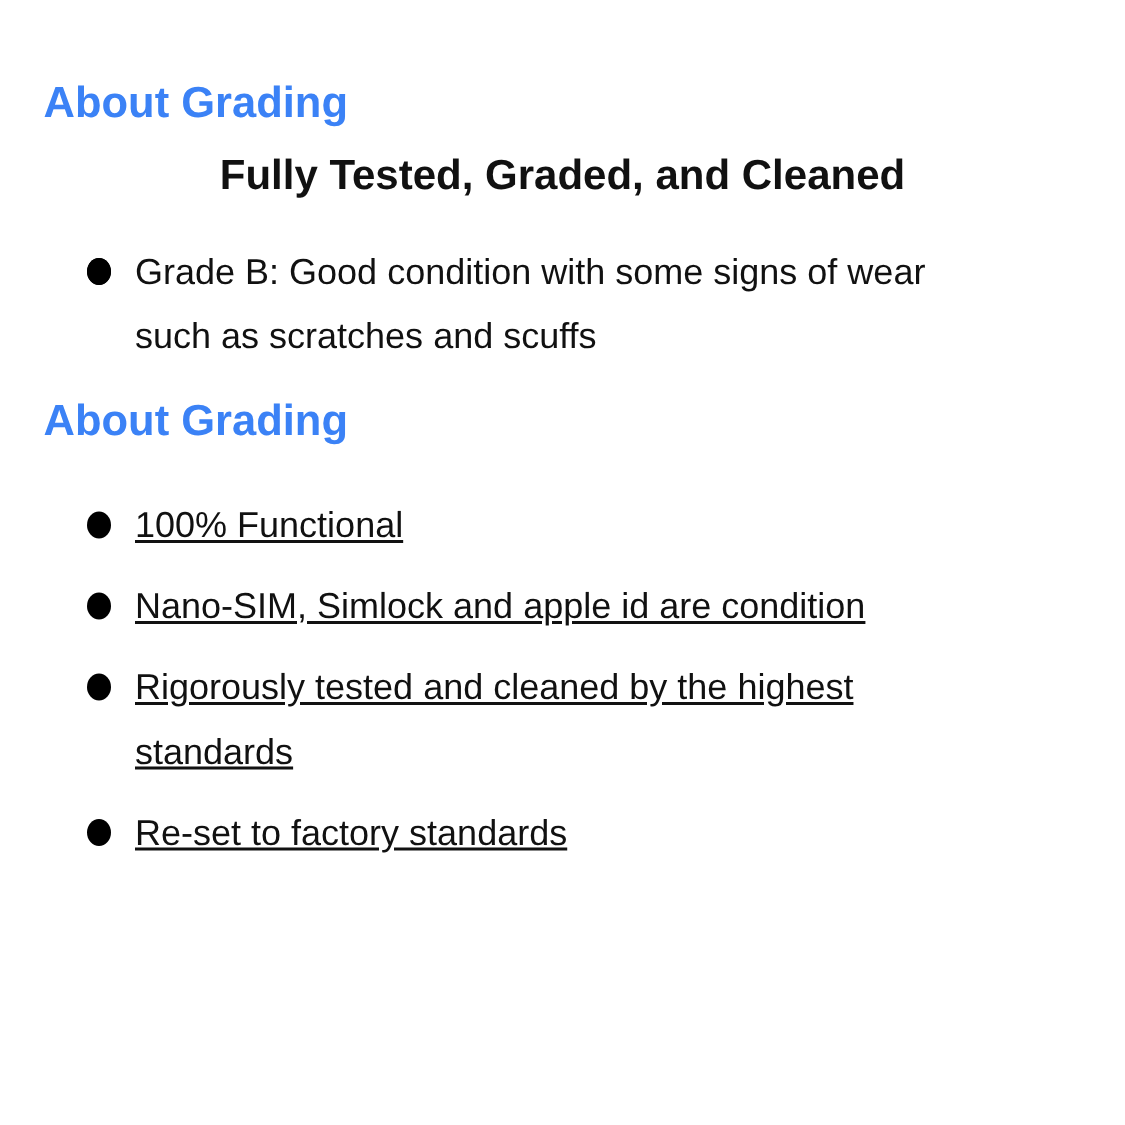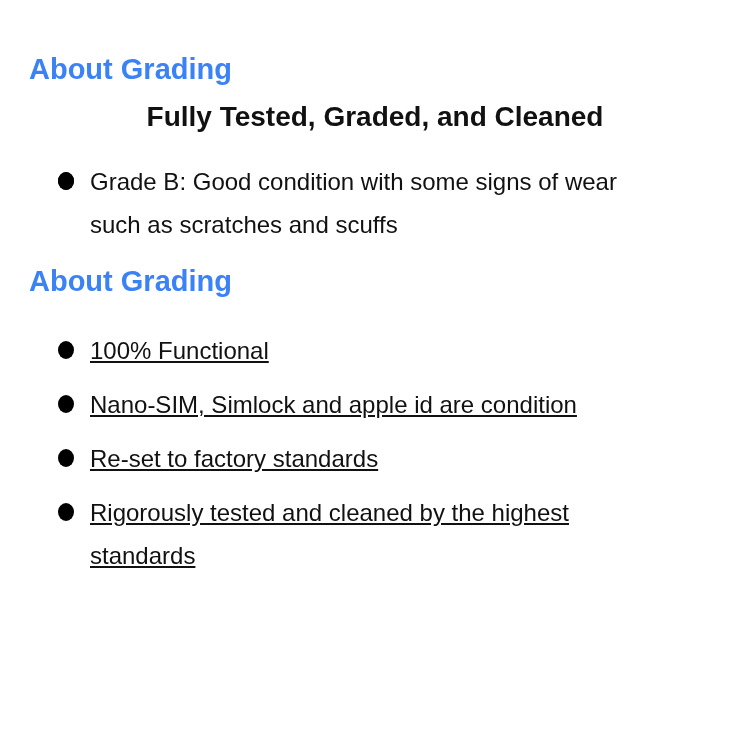--- a/index.html
+++ b/index.html
@@ -81,22 +81,22 @@
       <li class="bullet-item">
         <span class="bullet"></span>
         <span>100% Functional</span>
       </li>
       <li class="bullet-item">
         <span class="bullet"></span>
         <span>Nano-SIM, Simlock and apple id are condition</span>
       </li>
       <li class="bullet-item">
         <span class="bullet"></span>
-        <span>Re-set to factory standards</span>
+        <span>Rigorously tested and cleaned by the highest standards</span>
       </li>
       <li class="bullet-item">
         <span class="bullet"></span>
-        <span>Rigorously tested and cleaned by the highest standards</span>
+        <span>Re-set to factory standards</span>
       </li>
     </ul>
   </section>
 
 </div>
 
 </body></html>

